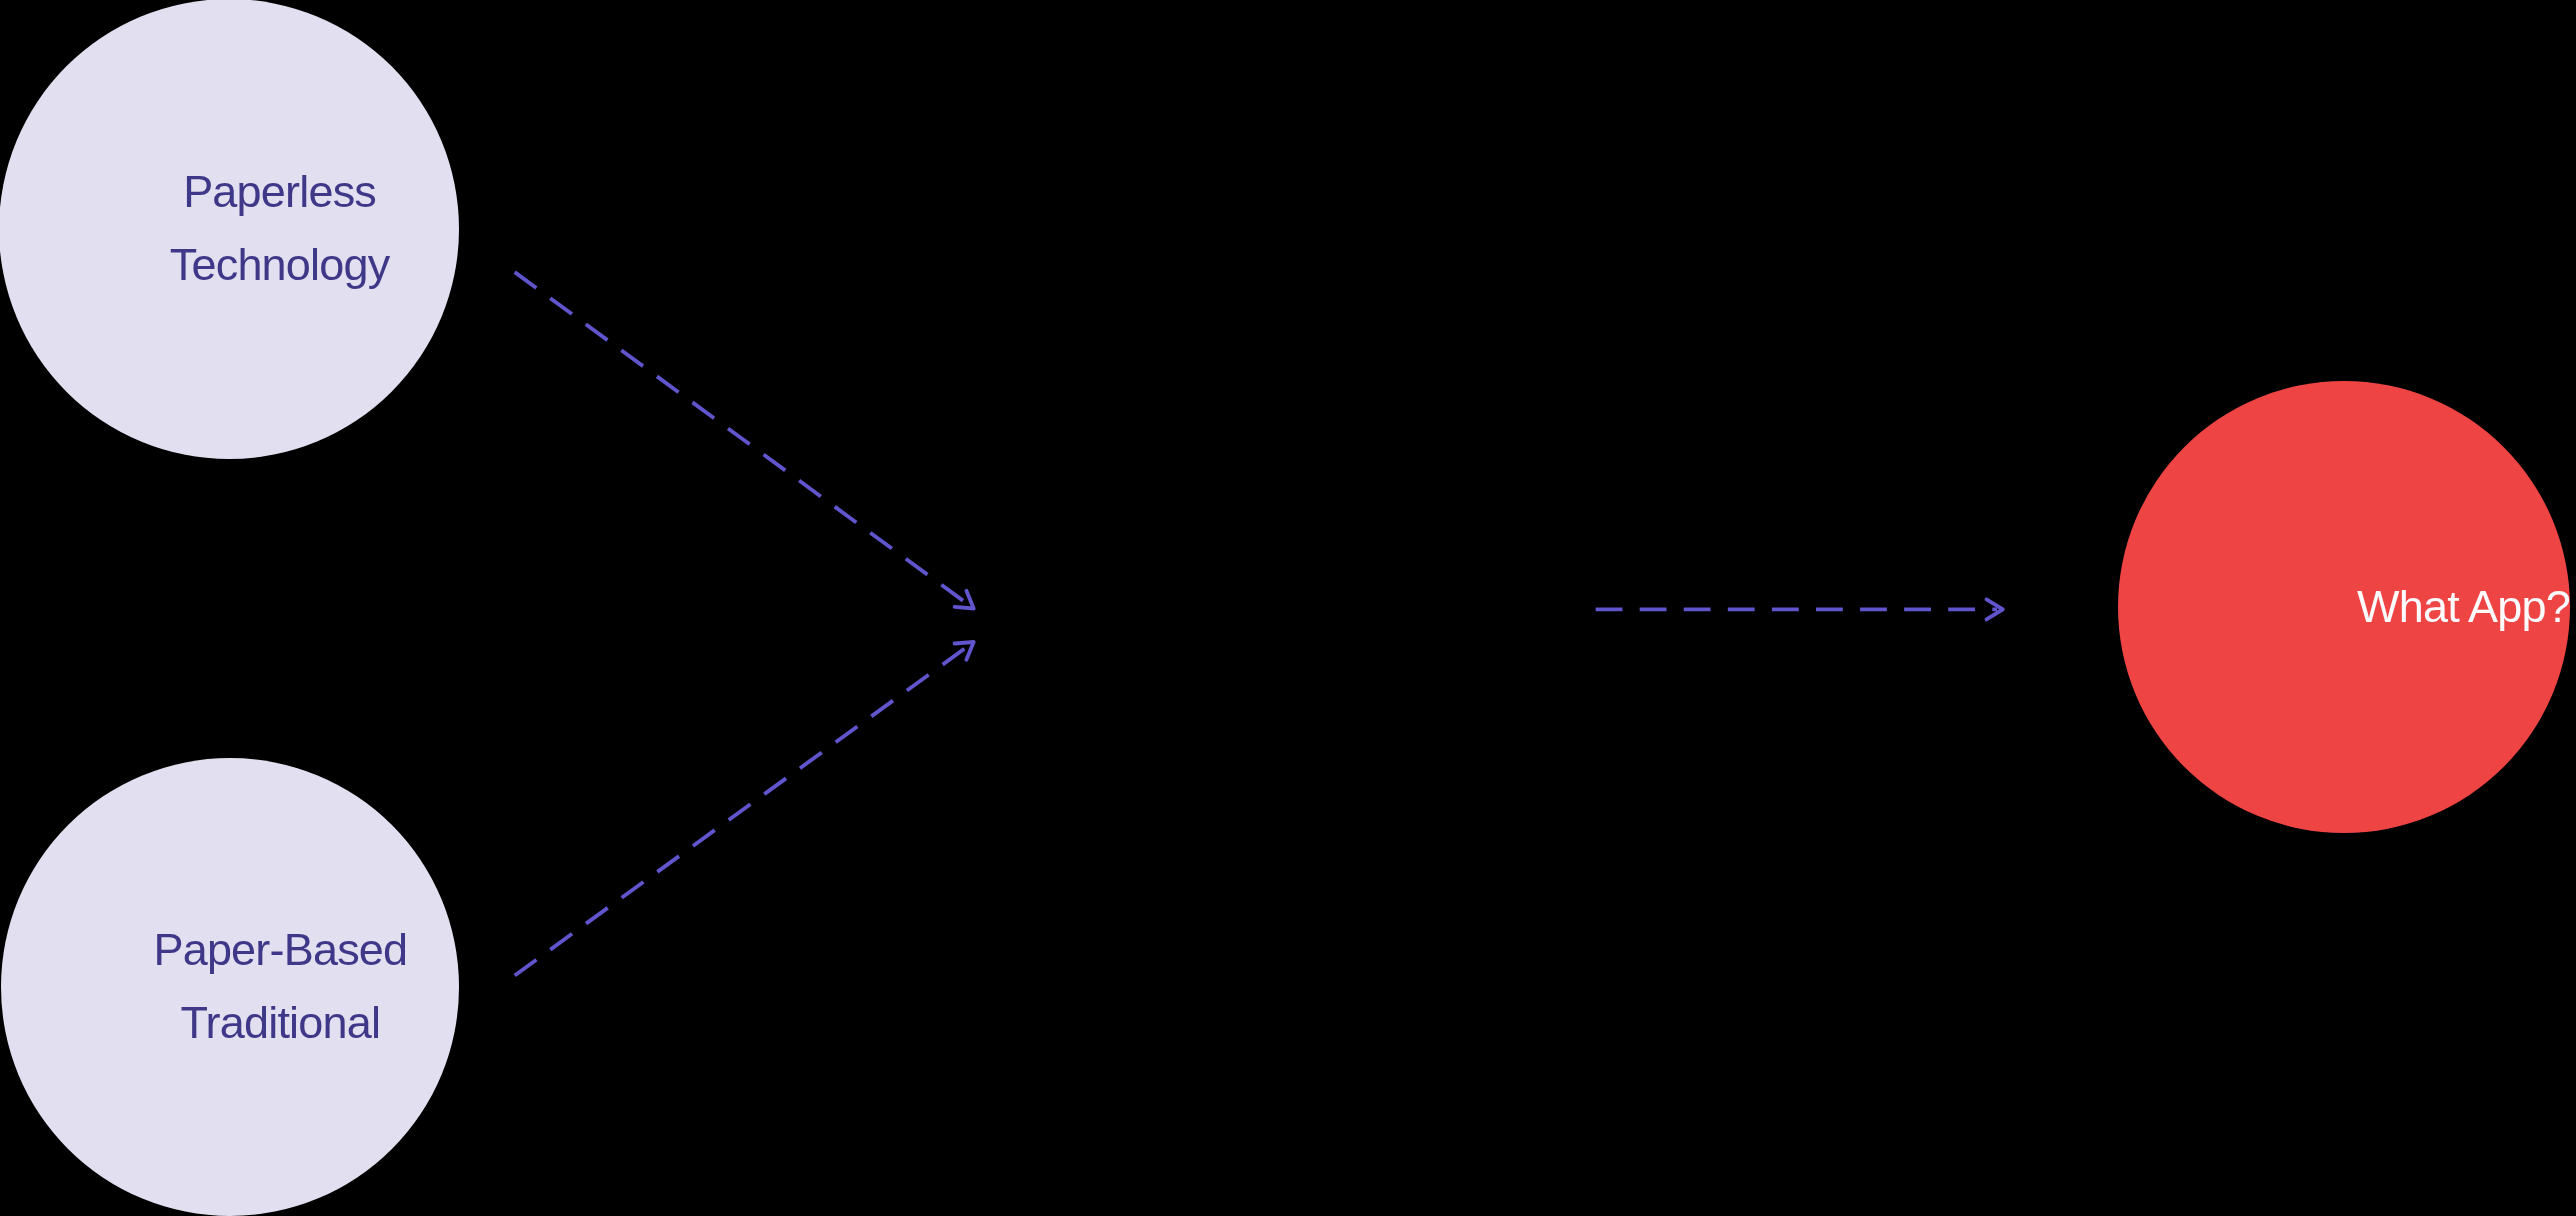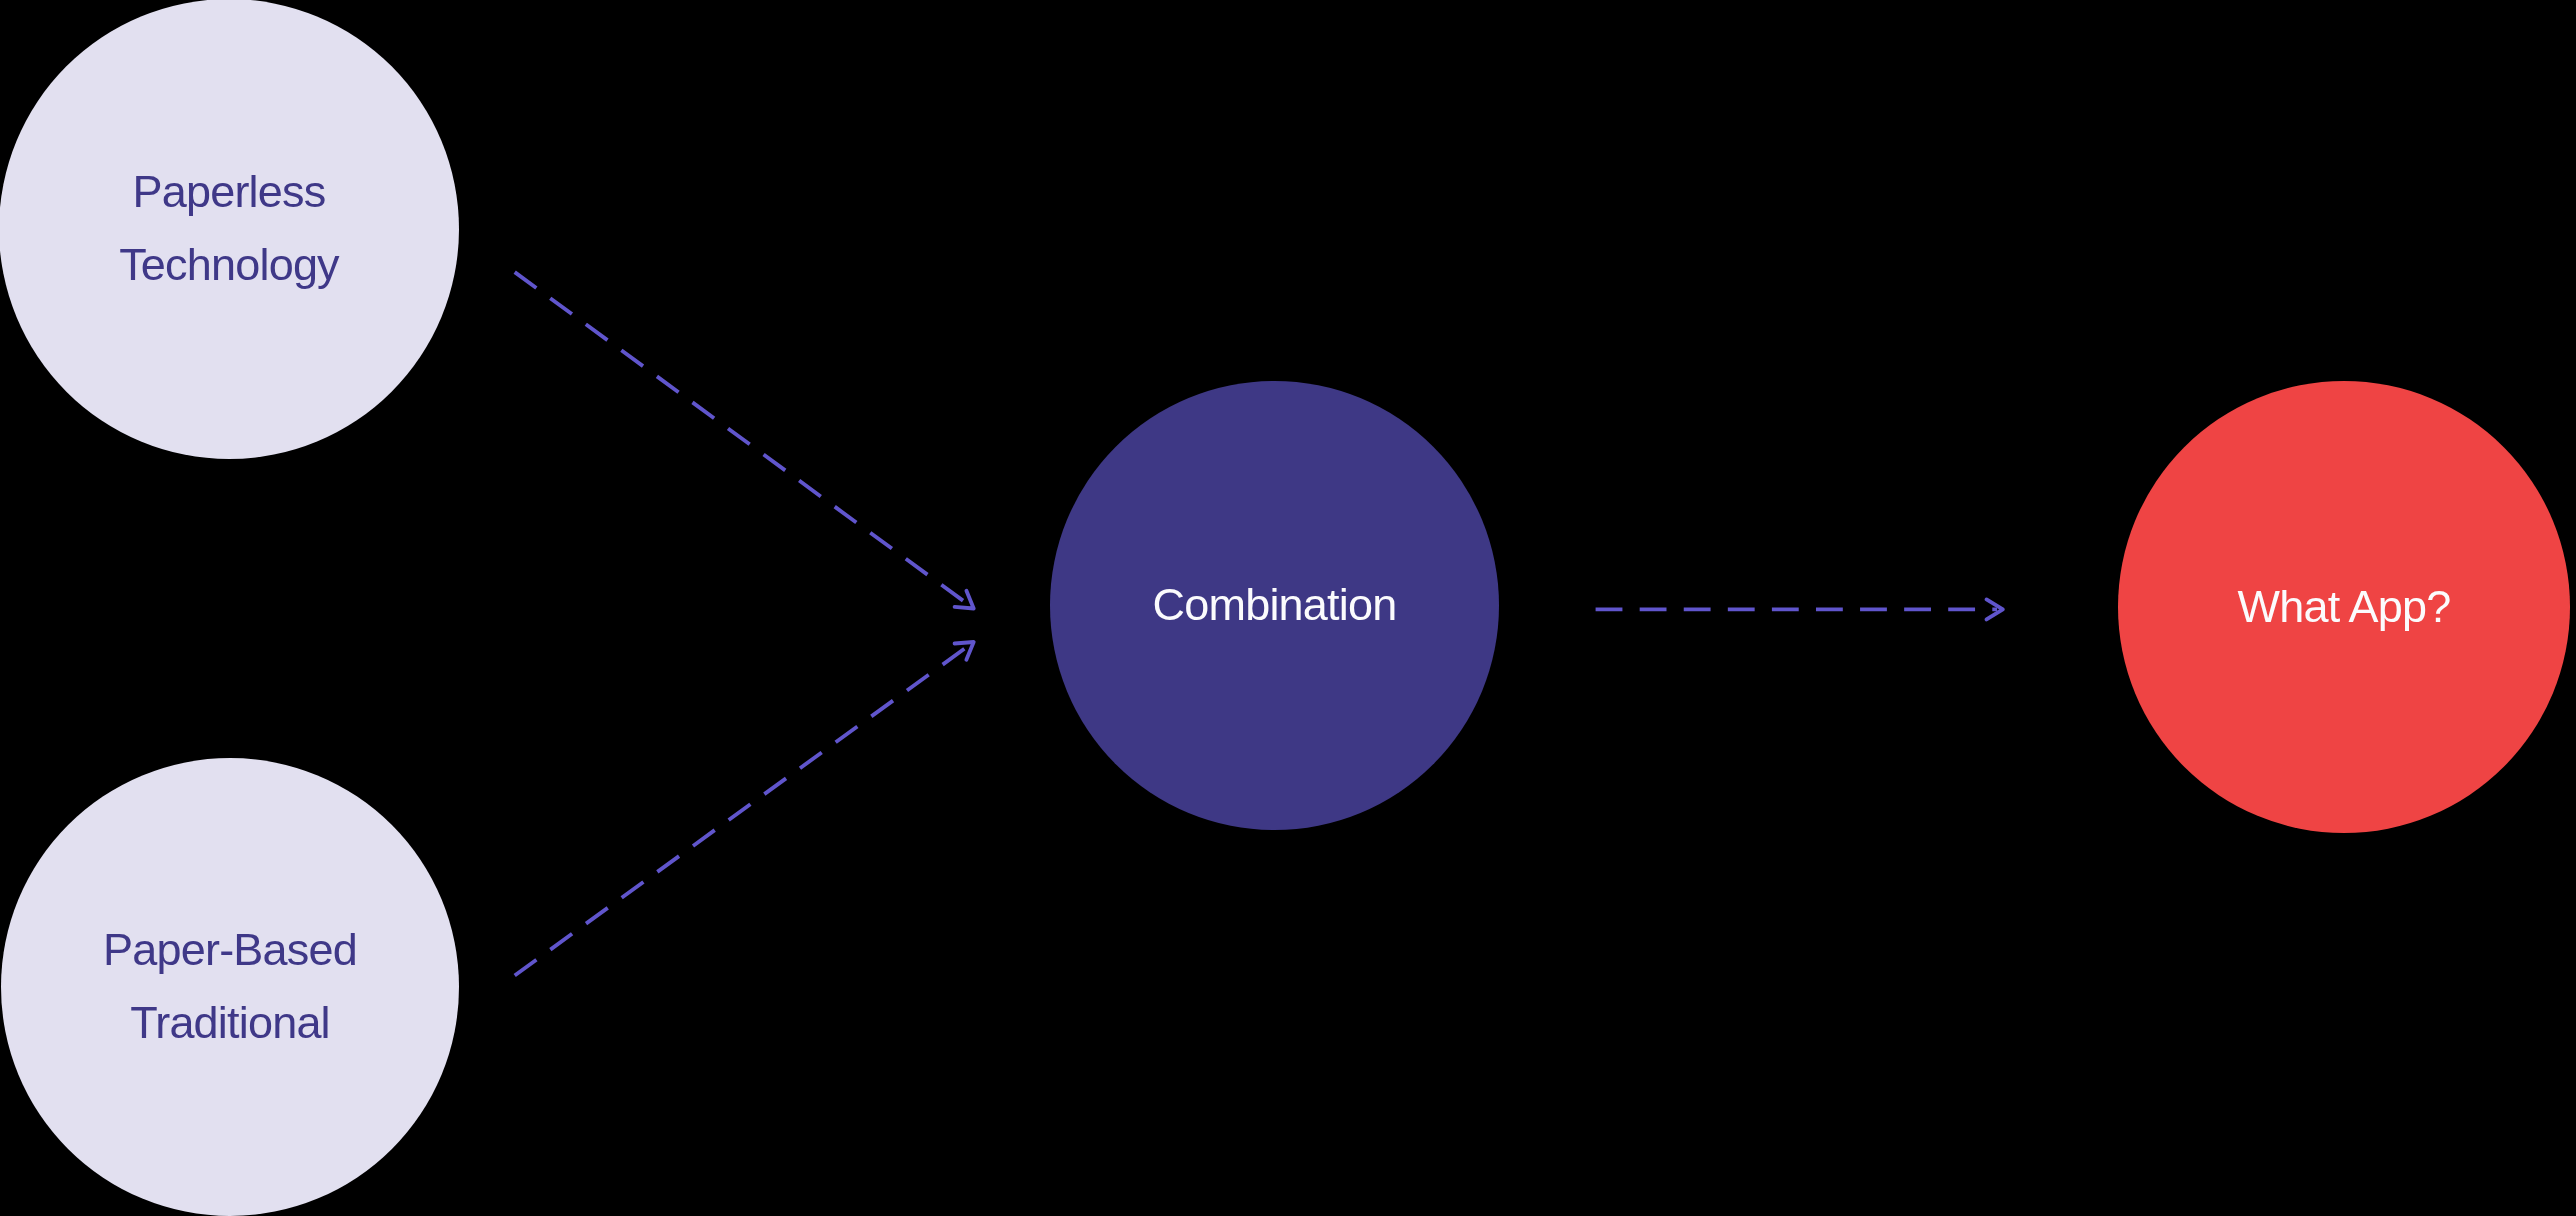--- a/index.html
+++ b/index.html
@@ -16,21 +16,21 @@
     position: absolute;
     left: 0;
     top: 0;
     display: block;
   }
   .node {
     position: absolute;
     border-radius: 50%;
     display: flex;
     align-items: center;
-    justify-content: center;
+    justify-content: flex-end;
     text-align: center;
     box-sizing: border-box;
   }
   .node-label {
     display: inline-block;
     max-width: 78%;
     font-size: 45px;
     font-weight: 500;
     line-height: 1.62;
     letter-spacing: -0.8px;
@@ -50,21 +50,18 @@
     </svg>
 
   <div class="node" style="left: -1px; top: -1px; width: 460px; height: 460px; background: rgb(226, 224, 240); color: rgb(63, 56, 136);">
     <span class="node-label">Paperless Technology</span>
   </div>
 
   <div class="node" style="left: 1px; top: 758px; width: 458px; height: 458px; background: rgb(226, 224, 240); color: rgb(63, 56, 136);">
     <span class="node-label">Paper-Based Traditional</span>
   </div>
 
-  <div class="node" style="left: 1050px; top: 381px; width: 449px; height: 449px; background: rgb(62, 56, 133); color: rgb(251, 251, 253);">
-    <span class="node-label">Combination</span>
-  </div>
 
   <div class="node" style="left: 2118px; top: 381px; width: 452px; height: 452px; background: #ef4444; color: rgb(251, 251, 253);">
     <span class="node-label">What App?</span>
   </div>
 </div>
 
 
 </body></html>

